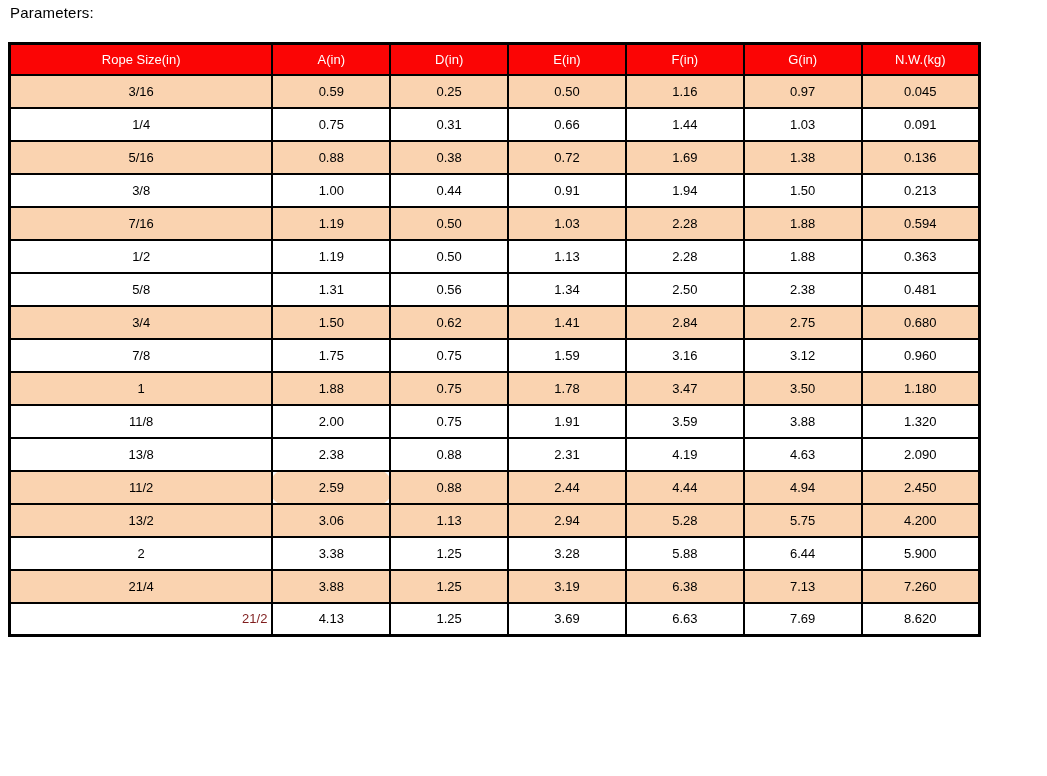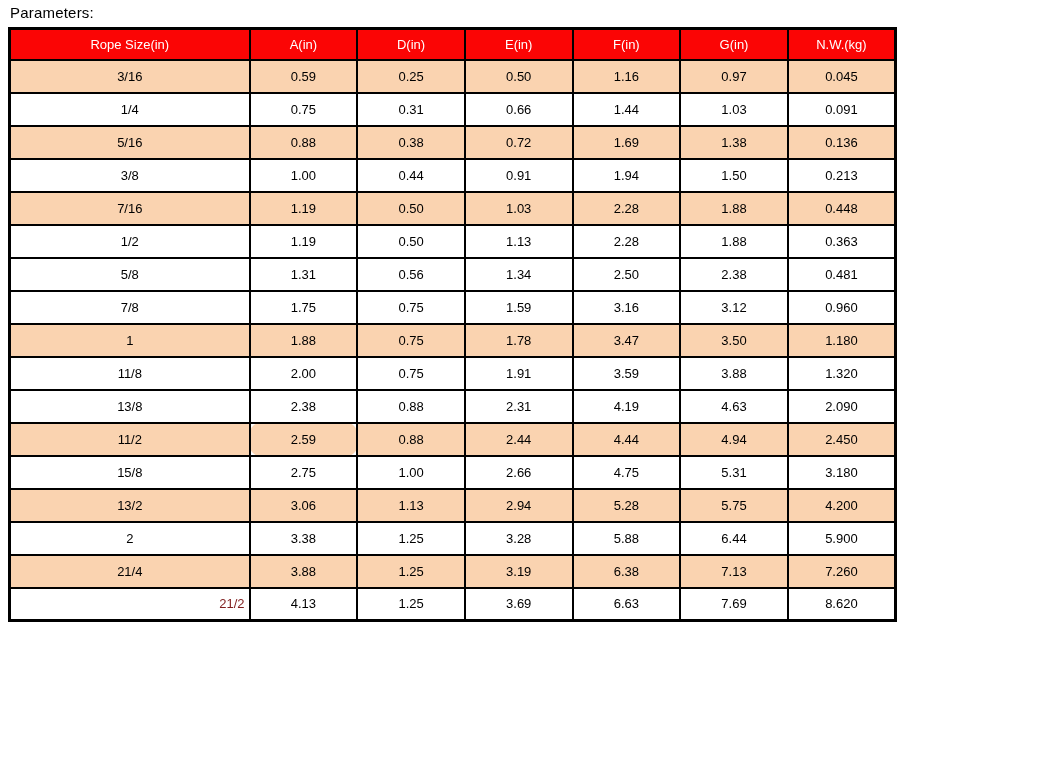--- a/index.html
+++ b/index.html
@@ -20,22 +20,22 @@
     position: absolute;
     left: 10px;
     top: 4px;
     font-size: 15px;
     color: #000000;
     letter-spacing: 0.2px;
   }
   table.params {
     position: absolute;
     left: 8px;
-    top: 27px;
-    width: 889px;
+    top: 42px;
+    width: 973px;
     border-collapse: collapse;
     table-layout: fixed;
     border: 3px solid #000000;
   }
   table.params th,
   table.params td {
     border: 2px solid #000000;
     text-align: center;
     vertical-align: middle;
     font-size: 13px;
@@ -115,40 +115,49 @@
           <td style="color: rgb(0, 0, 0);">1.50</td>
           <td style="color: rgb(0, 0, 0);">0.213</td>
         </tr>
         <tr style="background: rgb(250, 211, 176);">
           <td style="color: rgb(0, 0, 0);">7/16</td>
           <td style="color: rgb(0, 0, 0);">1.19</td>
           <td style="color: rgb(0, 0, 0);">0.50</td>
           <td style="color: rgb(0, 0, 0);">1.03</td>
           <td style="color: rgb(0, 0, 0);">2.28</td>
           <td style="color: rgb(0, 0, 0);">1.88</td>
-          <td style="color: rgb(0, 0, 0);">0.448</td>
+          <td style="color: rgb(0, 0, 0);">0.594</td>
         </tr>
         <tr style="background: rgb(255, 255, 255);">
           <td style="color: rgb(0, 0, 0);">1/2</td>
           <td style="color: rgb(0, 0, 0);">1.19</td>
           <td style="color: rgb(0, 0, 0);">0.50</td>
           <td style="color: rgb(0, 0, 0);">1.13</td>
           <td style="color: rgb(0, 0, 0);">2.28</td>
           <td style="color: rgb(0, 0, 0);">1.88</td>
           <td style="color: rgb(0, 0, 0);">0.363</td>
         </tr>
         <tr style="background: rgb(255, 255, 255);">
           <td style="color: rgb(0, 0, 0);">5/8</td>
           <td style="color: rgb(0, 0, 0);">1.31</td>
           <td style="color: rgb(0, 0, 0);">0.56</td>
           <td style="color: rgb(0, 0, 0);">1.34</td>
           <td style="color: rgb(0, 0, 0);">2.50</td>
           <td style="color: rgb(0, 0, 0);">2.38</td>
           <td style="color: rgb(0, 0, 0);">0.481</td>
         </tr>
+        <tr style="background: rgb(250, 211, 176);">
+          <td style="color: rgb(0, 0, 0);">3/4</td>
+          <td style="color: rgb(0, 0, 0);">1.50</td>
+          <td style="color: rgb(0, 0, 0);">0.62</td>
+          <td style="color: rgb(0, 0, 0);">1.41</td>
+          <td style="color: rgb(0, 0, 0);">2.84</td>
+          <td style="color: rgb(0, 0, 0);">2.75</td>
+          <td style="color: rgb(0, 0, 0);">0.680</td>
+        </tr>
         <tr style="background: rgb(255, 255, 255);">
           <td style="color: rgb(0, 0, 0);">7/8</td>
           <td style="color: rgb(0, 0, 0);">1.75</td>
           <td style="color: rgb(0, 0, 0);">0.75</td>
           <td style="color: rgb(0, 0, 0);">1.59</td>
           <td style="color: rgb(0, 0, 0);">3.16</td>
           <td style="color: rgb(0, 0, 0);">3.12</td>
           <td style="color: rgb(0, 0, 0);">0.960</td>
         </tr>
         <tr style="background: rgb(250, 211, 176);">
@@ -180,29 +189,20 @@
         </tr>
         <tr style="background: rgb(250, 211, 176);">
           <td style="color: rgb(0, 0, 0);">11/2</td>
           <td style="color: rgb(0, 0, 0); border-radius: 10px;">2.59</td>
           <td style="color: rgb(0, 0, 0);">0.88</td>
           <td style="color: rgb(0, 0, 0);">2.44</td>
           <td style="color: rgb(0, 0, 0);">4.44</td>
           <td style="color: rgb(0, 0, 0);">4.94</td>
           <td style="color: rgb(0, 0, 0);">2.450</td>
         </tr>
-        <tr style="background: rgb(255, 255, 255);">
-          <td style="color: rgb(0, 0, 0);">15/8</td>
-          <td style="color: rgb(0, 0, 0);">2.75</td>
-          <td style="color: rgb(0, 0, 0);">1.00</td>
-          <td style="color: rgb(0, 0, 0);">2.66</td>
-          <td style="color: rgb(0, 0, 0);">4.75</td>
-          <td style="color: rgb(0, 0, 0);">5.31</td>
-          <td style="color: rgb(0, 0, 0);">3.180</td>
-        </tr>
         <tr style="background: rgb(250, 211, 176);">
           <td style="color: rgb(0, 0, 0);">13/2</td>
           <td style="color: rgb(0, 0, 0);">3.06</td>
           <td style="color: rgb(0, 0, 0);">1.13</td>
           <td style="color: rgb(0, 0, 0);">2.94</td>
           <td style="color: rgb(0, 0, 0);">5.28</td>
           <td style="color: rgb(0, 0, 0);">5.75</td>
           <td style="color: rgb(0, 0, 0);">4.200</td>
         </tr>
         <tr style="background: rgb(255, 255, 255);">

